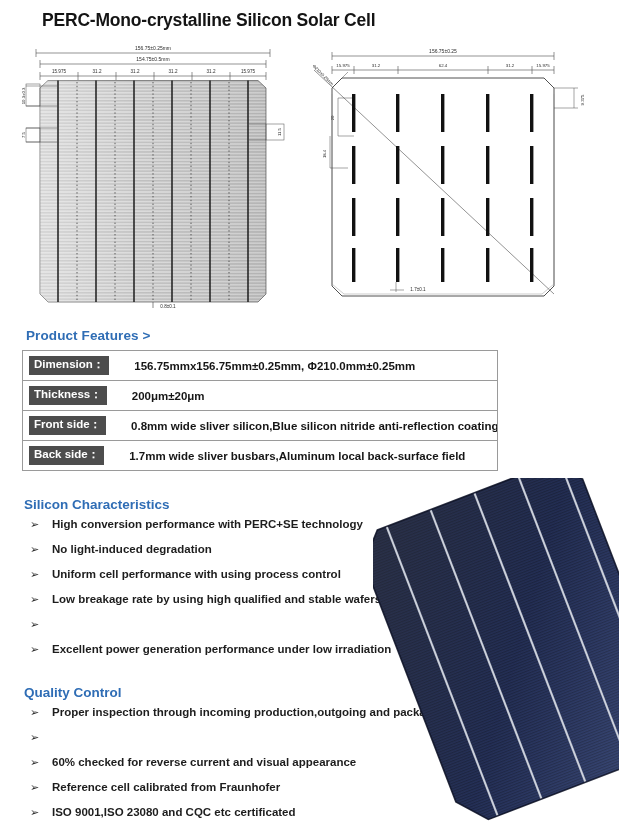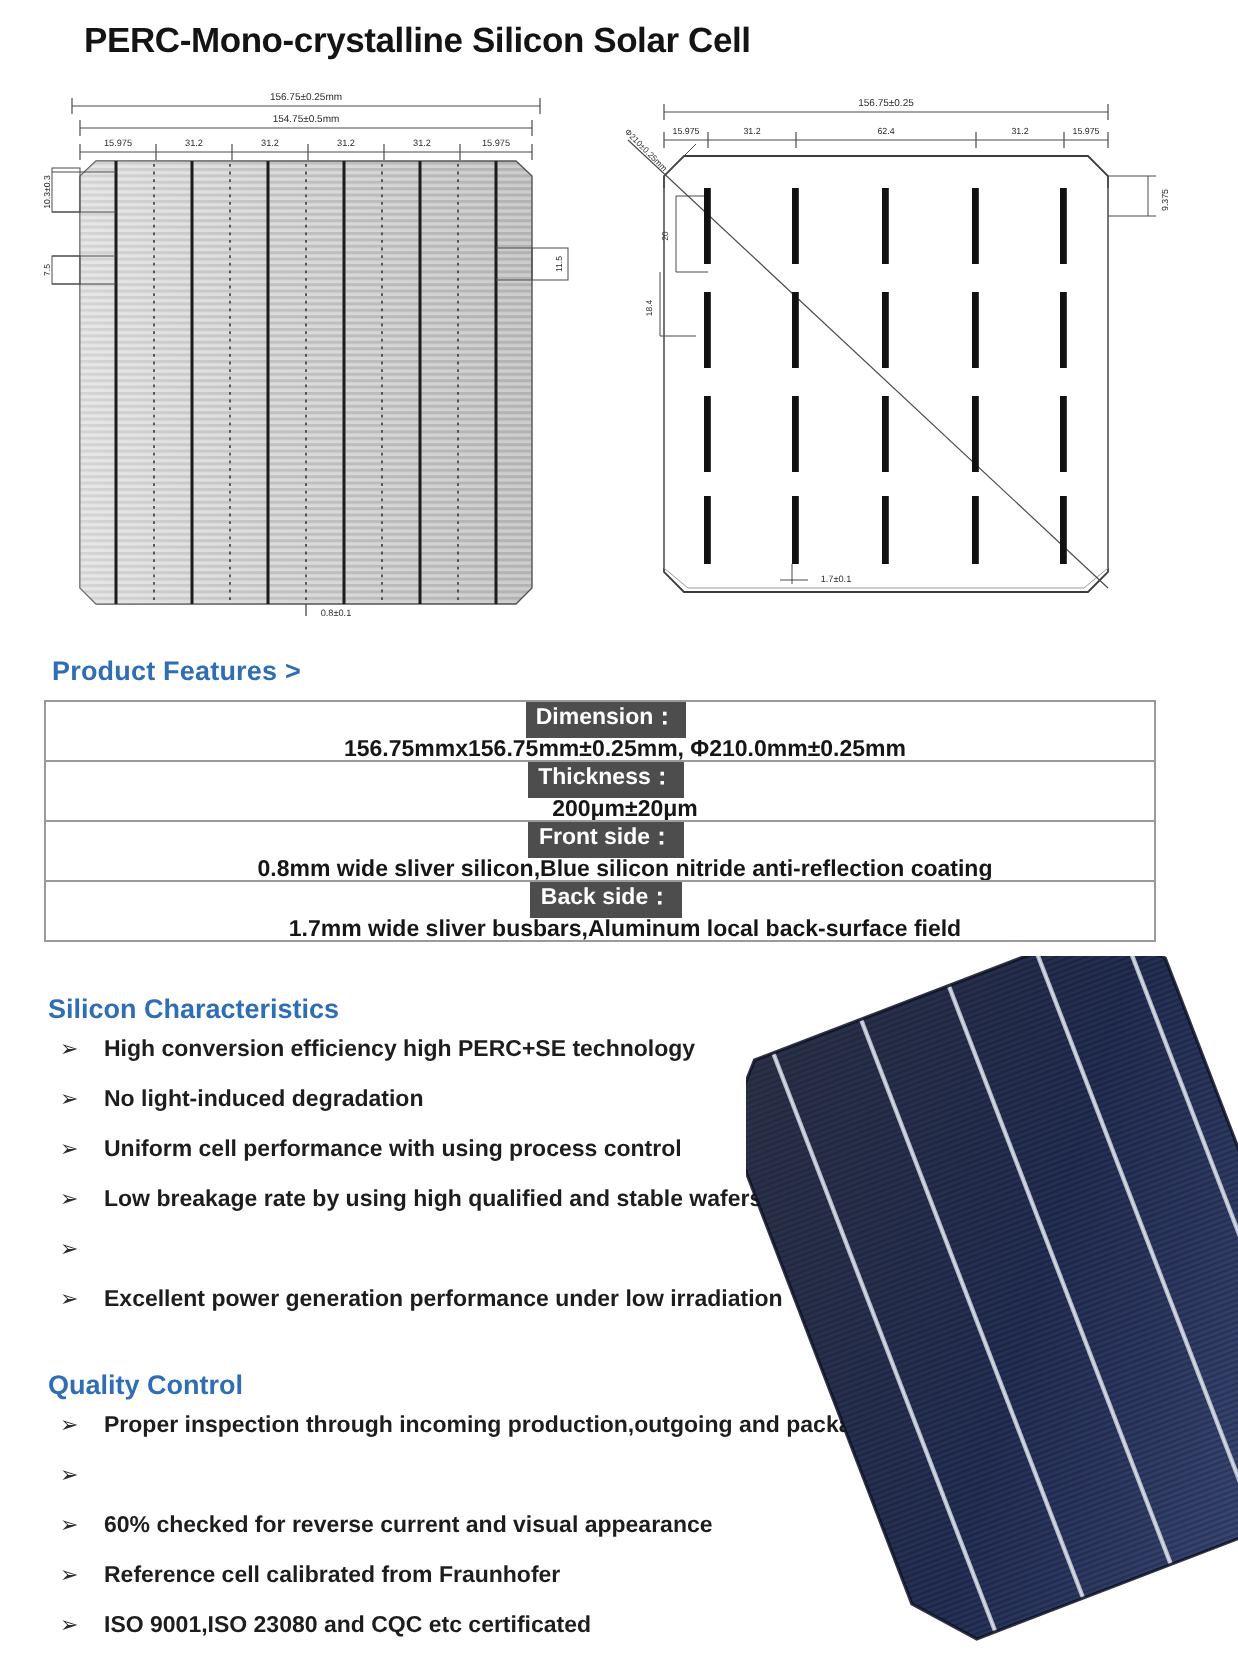--- a/index.html
+++ b/index.html
@@ -44,41 +44,40 @@
   .drawing.left  { left: 18px;  width: 272px; height: 275px; }
   .drawing.right { left: 292px; width: 322px; height: 275px; }
 
   .dwg-svg { display: block; }
 
   
   .features-block {
     position: absolute;
     left: 22px;
     top: 328px;
-    width: 556px;
+    width: 476px;
   }
   .section-head-blue {
     font-size: 13.5px;
     font-weight: bold;
     color: #2f6db5;
     margin: 0 0 7px 4px;
     letter-spacing: 0.1px;
   }
   .feat-table {
     border: 1px solid #9a9a9a;
     border-bottom: none;
     background: #fff;
   }
   .feat-row {
     display: flex;
     align-items: center;
     height: 30px;
     border-bottom: 1px solid #9a9a9a;
     box-sizing: border-box;
-    flex-direction: column;
   }
   .feat-key {
     flex: 0 0 auto;
     margin-left: 6px;
     background: #4d4d4d;
     color: #ffffff;
     font-size: 11.5px;
     font-weight: bold;
     padding: 2px 5px 3px 5px;
     line-height: 1.15;
@@ -341,21 +340,21 @@
       <span class="feat-val">1.7mm wide sliver busbars,Aluminum local back-surface field</span>
     </div>
   </div>
 </div>
 
 <div class="list-block characteristics">
   <div class="list-head">Silicon Characteristics</div>
 
   <div class="bullet-row">
     <span class="bullet-mark">➢</span>
-    <span class="bullet-text">High conversion efficiency high PERC+SE technology</span>
+    <span class="bullet-text">High conversion performance with PERC+SE technology</span>
   </div>
   <div class="bullet-row">
     <span class="bullet-mark">➢</span>
     <span class="bullet-text">No light-induced degradation</span>
   </div>
   <div class="bullet-row">
     <span class="bullet-mark">➢</span>
     <span class="bullet-text">Uniform cell performance with using process control</span>
   </div>
   <div class="bullet-row">

